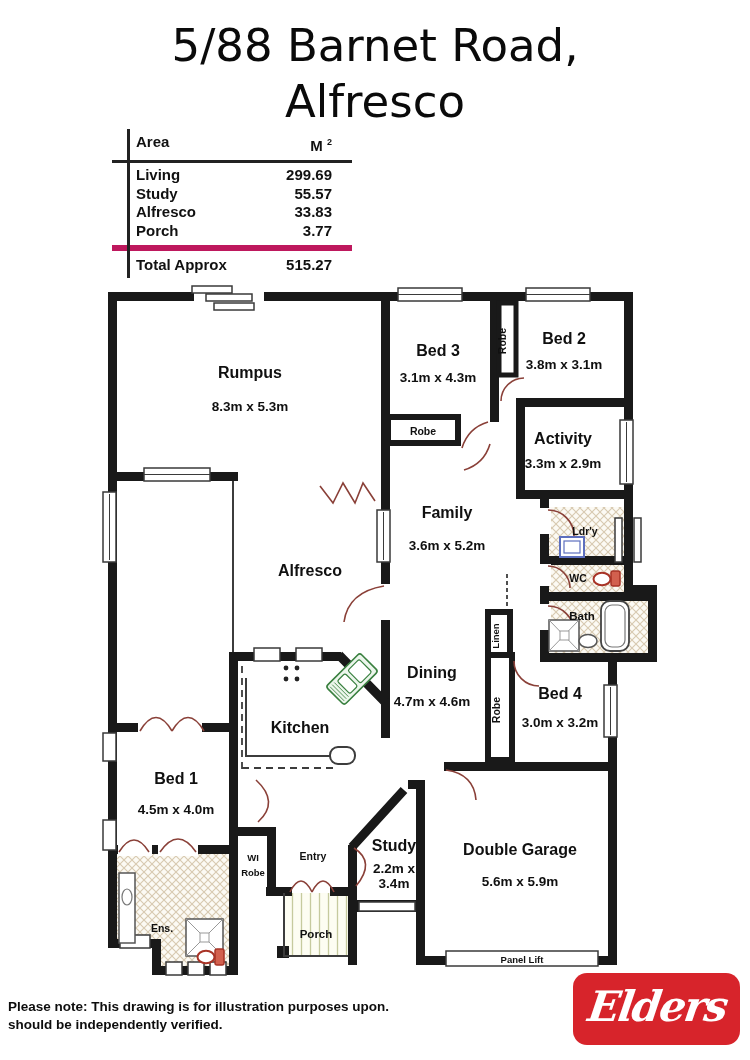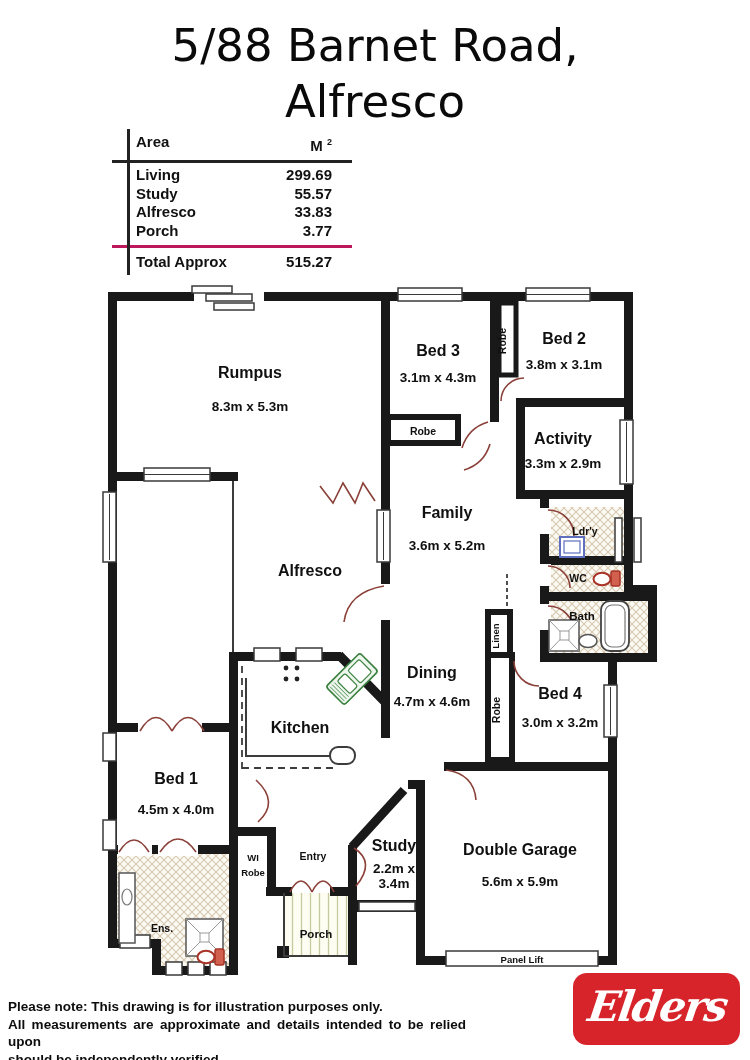--- a/index.html
+++ b/index.html
@@ -11,21 +11,21 @@
          line-height:56px;color:#0a0a0a;}
   
   .tbl{position:absolute;left:112px;top:132px;width:240px;font-weight:700;font-size:15px;}
   .tbl .vline{position:absolute;left:15px;top:-3px;bottom:-3px;width:2.5px;background:#222;}
   .thead{display:flex;justify-content:space-between;padding:0 20px 4px 24px;
          border-bottom:3px solid #222;line-height:20px;}
   .thead sup{font-size:9px;}
   .trows{padding-top:3px;}
   .trow{display:flex;justify-content:space-between;padding:0 20px 0 24px;line-height:18.5px;}
   .ttotal{display:flex;justify-content:space-between;padding:0 20px 0 24px;
-          border-top:3px solid #be185d;margin-top:5px;padding-top:4px;line-height:20px;}
+          border-top:6px solid #be185d;margin-top:5px;padding-top:4px;line-height:20px;}
   
   .plan{position:absolute;left:0;top:282px;width:750px;height:710px;}
   .room-name{font:700 16px "Liberation Sans",sans-serif;fill:#101010;}
   .room-dims{font:700 13.5px "Liberation Sans",sans-serif;fill:#101010;}
   .sm-label{font:700 11px "Liberation Sans",sans-serif;fill:#101010;}
   .s9{font-size:9.5px;} .s10{font-size:10.5px;} .s11{font-size:11.5px;}
   
   .foot{position:absolute;left:8px;top:998px;width:458px;font-weight:700;
         font-size:13.5px;line-height:17.5px;color:#0d0d0d;}
   .foot .just{text-align:justify;text-align-last:justify;}
@@ -269,22 +269,21 @@
         <text x="162" y="932" class="sm-label s10" text-anchor="middle">Ens.</text>
         <text x="253" y="861" class="sm-label s9" text-anchor="middle">WI</text>
         <text x="253" y="876" class="sm-label s9" text-anchor="middle">Robe</text>
         <text x="313" y="860" class="sm-label s10" text-anchor="middle">Entry</text>
         <text x="316" y="938" class="sm-label s11" text-anchor="middle">Porch</text>
         <text x="522" y="963" class="sm-label s9" text-anchor="middle">Panel Lift</text>
       </g>
   </svg>
 
   <div class="foot">
-    <div>Please note: This drawing is for illustration purposes only.</div>
-    <div class="just">All measurements are approximate and details intended to be relied upon</div>
+    <div>Please note: This drawing is for illustration purposes upon.</div>
     <div>should be independently verified.</div>
   </div>
 
   <div class="logo" style="background: rgb(215, 36, 43);">
     <span>Elders</span>
   </div>
 
 </div>
 
 </body></html>

